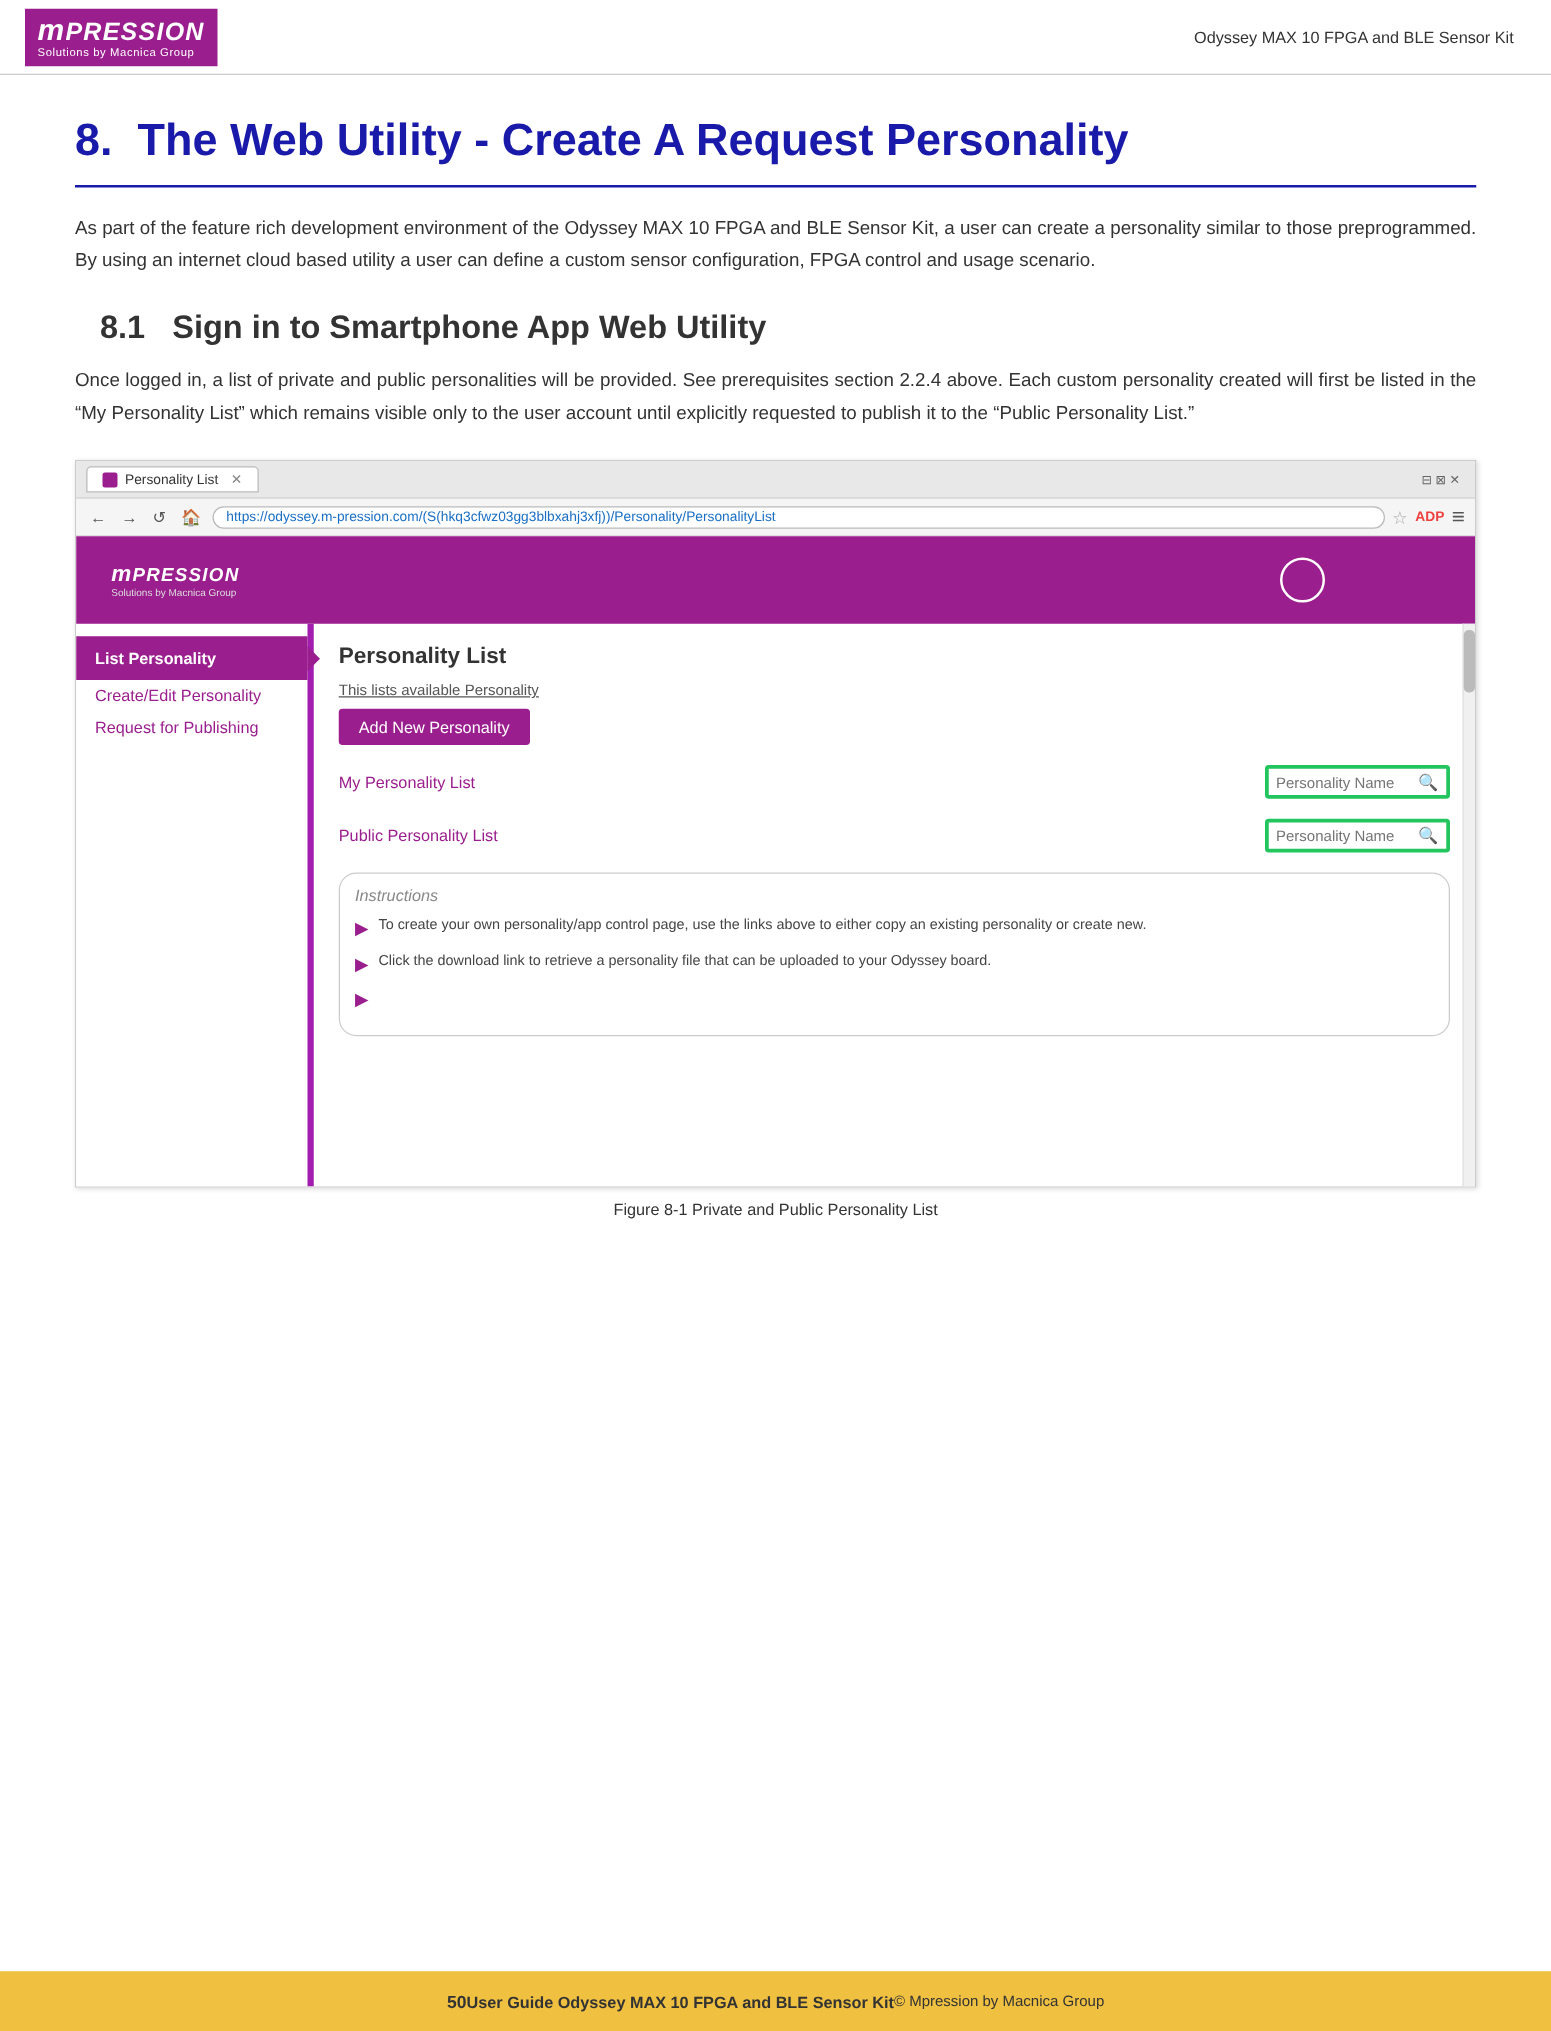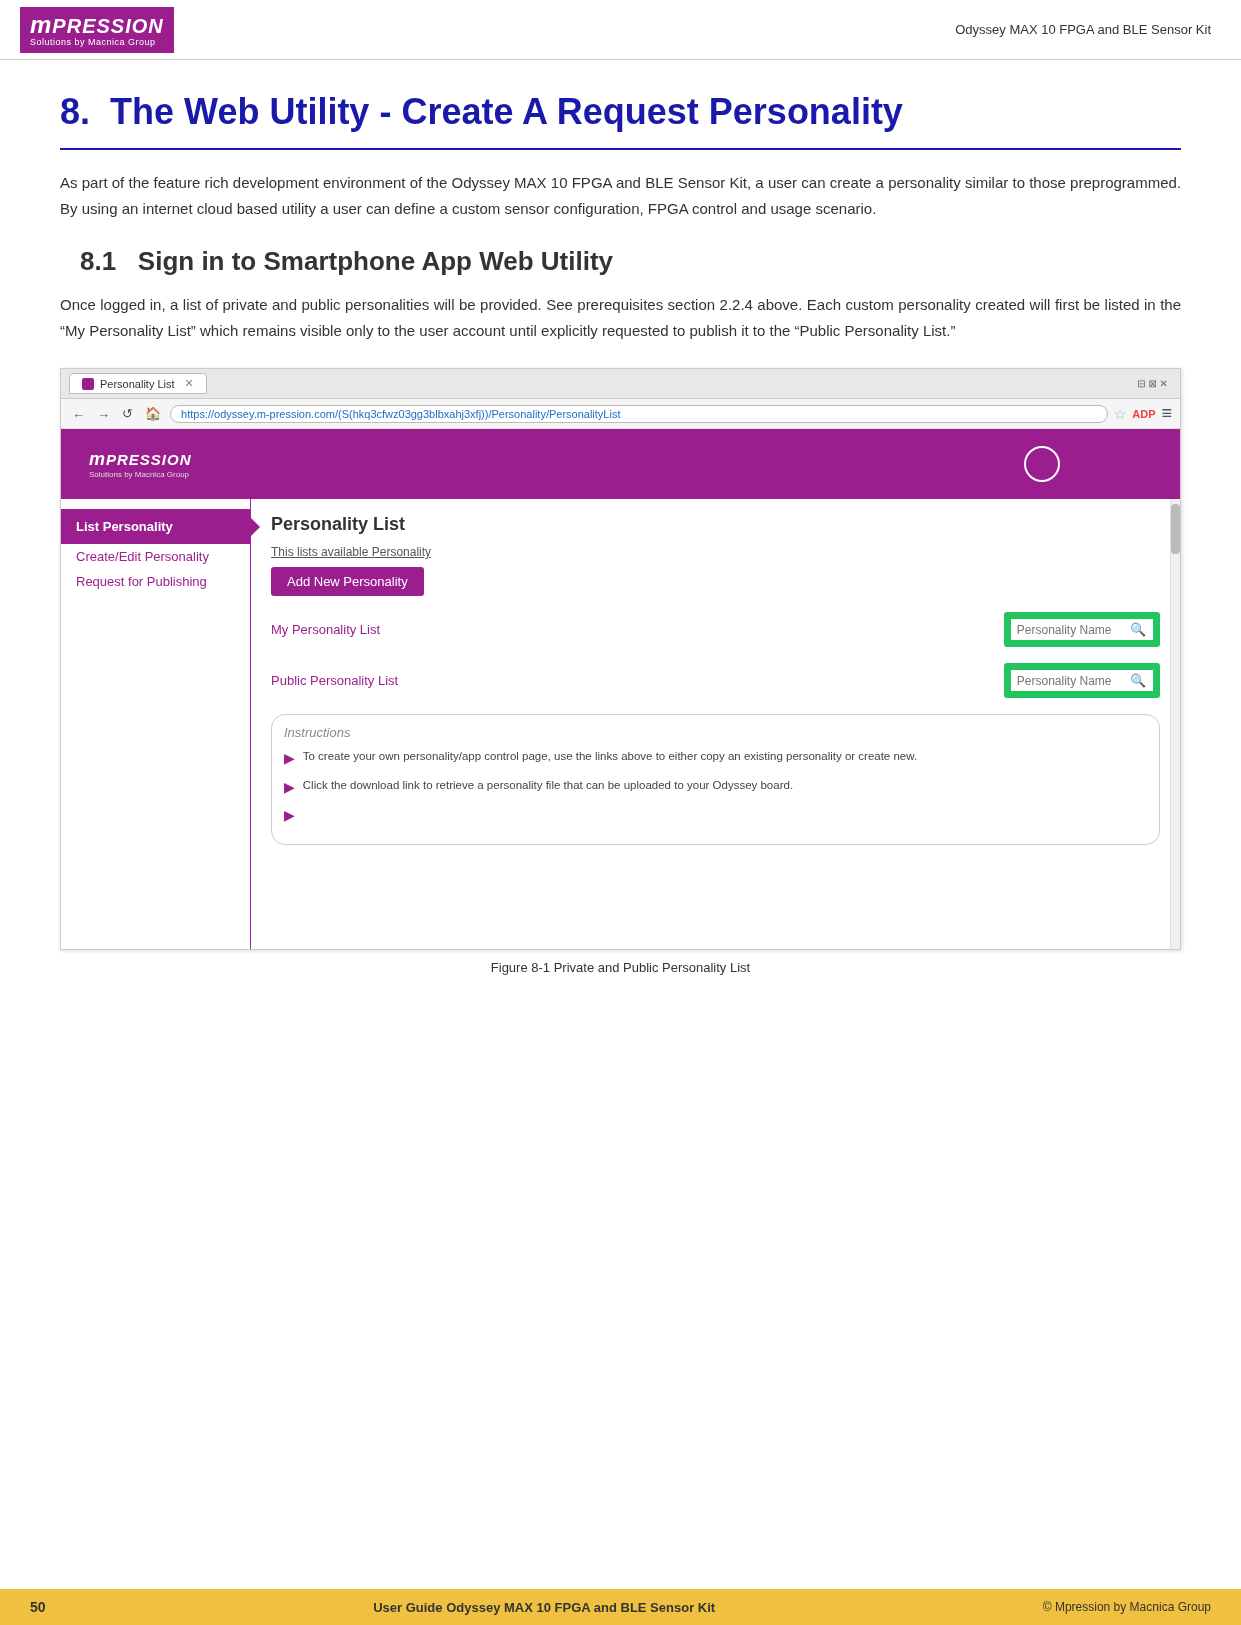--- a/index.html
+++ b/index.html
@@ -205,21 +205,21 @@
     }
 
     
     .webapp-body {
       display: flex;
       min-height: 450px;
     }
     .webapp-sidebar {
       width: 190px;
       background: #fff;
-      border-right: 1px solid #a21caf;
+      border-right: 5px solid #a21caf;
       padding: 10px 0;
     }
     .sidebar-item-active {
       background: #9b1e8e;
       color: #fff;
       padding: 10px 15px;
       font-size: 13px;
       font-weight: bold;
       cursor: pointer;
       display: flex;
@@ -278,21 +278,21 @@
       margin-bottom: 10px;
       padding-bottom: 6px;
     }
     .personality-row-label {
       font-size: 13px;
       color: #9b1e8e;
     }
     .search-box {
       display: flex;
       align-items: center;
-      border: 7px solid #22c55e;
+      border: 3px solid #22c55e;
       border-radius: 3px;
       padding: 3px 6px;
       gap: 4px;
       background: #fff;
     }
     .search-box input {
       border: none;
       outline: none;
       font-size: 12px;
       color: #999;
@@ -337,27 +337,27 @@
       font-size: 13px;
       color: #333;
       margin-bottom: 30px;
     }
 
     
     .footer {
       background: #f0c040;
       display: flex;
       align-items: center;
-      justify-content: space-between;
+      justify-content: center;
       padding: 8px 30px;
       position: absolute;
       bottom: 0;
       left: 0;
       right: 0;
-      height: 36px;
+      height: 48px;
     }
     .footer-page {
       font-size: 14px;
       font-weight: bold;
       color: #333;
     }
     .footer-center {
       font-size: 13px;
       color: #333;
       font-weight: bold;

